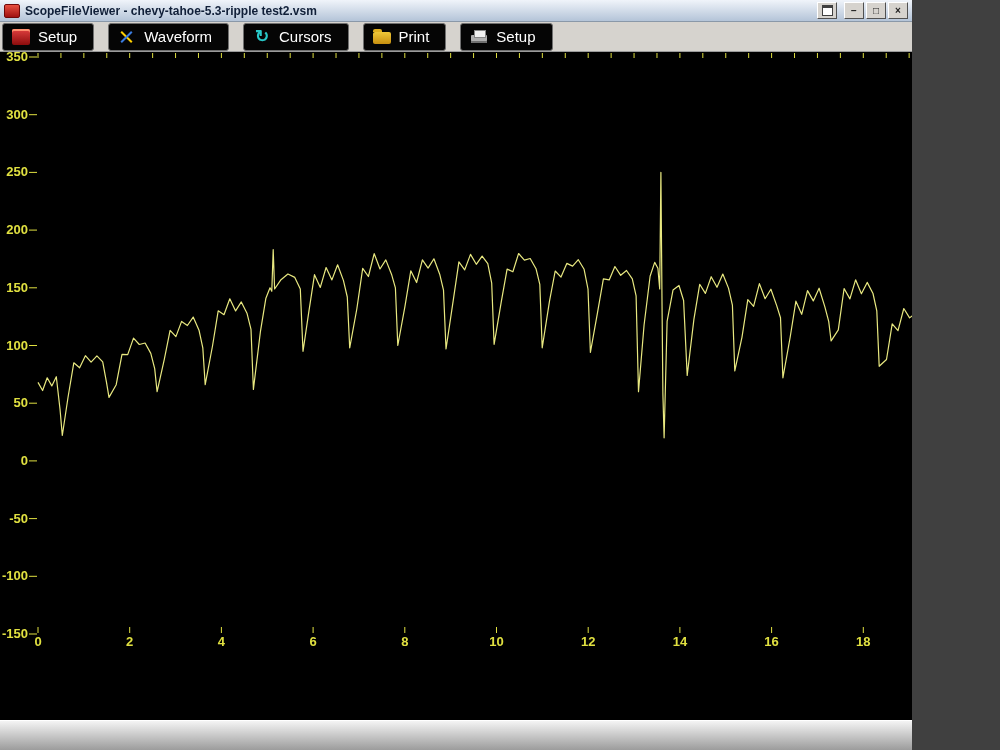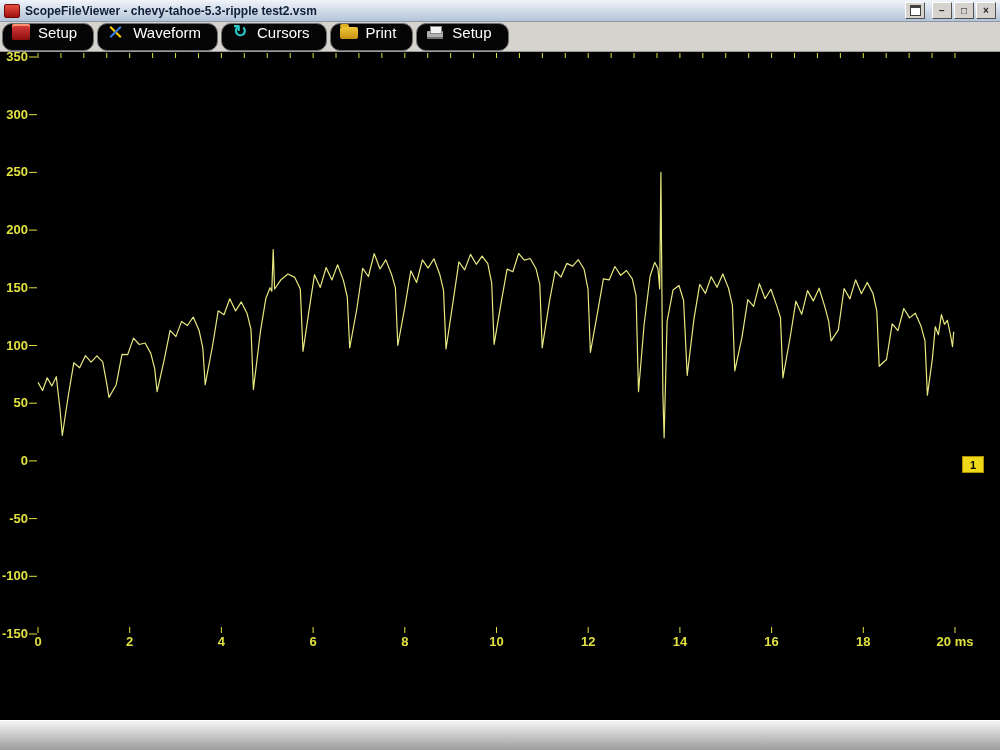--- a/index.html
+++ b/index.html
@@ -1,38 +1,38 @@
 <!DOCTYPE html>
 <html><head>
 <meta charset="utf-8">
 <style>
   html,body{margin:0;padding:0;background:#404040}
-  #screen{position:relative;width:1000px;height:750px;background:#000;
+  #screen{position:relative;width:912px;height:750px;background:#000;
     font-family:"Liberation Sans",sans-serif;overflow:hidden}
 
   
   .titlebar{position:absolute;left:0;top:0;width:100%;height:22px;box-sizing:border-box;
     background:linear-gradient(#f0f4fa,#b4c4d8);border-bottom:1px solid #8a98a8;
     display:flex;align-items:center;padding:0 4px}
   .title-ic{width:14px;height:12px;background:linear-gradient(#e85040,#a01010);
     border:1px solid #700808;border-radius:2px;margin-right:5px}
   .title-text{font-size:12px;font-weight:bold;color:#101f38;white-space:nowrap}
   .win-ctrls{margin-left:auto;display:flex;align-items:center;gap:2px}
   .win-btn{width:18px;height:15px;background:#d6d3ce;border:1px solid;
     border-color:#ffffff #505050 #505050 #ffffff;font-size:10px;font-weight:bold;
     color:#202020;display:flex;align-items:center;justify-content:center;line-height:1;cursor:pointer}
   .win-btn.extra{margin-right:5px}
   .mini-win{display:block;width:9px;height:7px;background:#fff;border:1px solid #404040;border-top:3px solid #404040}
 
   
   .toolbar{position:absolute;left:0;top:22px;width:100%;height:30px;box-sizing:border-box;
     background:#d6d3ce;border-bottom:1px solid #9a9a9a;display:flex;align-items:center;padding:1px 2px}
-  .tbar-btn{height:26px;background:#050505;border:1px solid #707070;border-radius:10px;
-    color:#fff;font-size:15px;display:flex;align-items:flex-start;gap:8px;
-    padding:0 16px 0 9px;margin-right:3px;cursor:pointer;white-space:nowrap}
+  .tbar-btn{height:26px;background:#050505;border:1px solid #707070;border-radius:3px;
+    color:#fff;font-size:15px;display:flex;align-items:center;gap:8px;
+    padding:0 16px 0 9px;margin-right:14px;cursor:pointer;white-space:nowrap}
   .tic{position:relative;width:18px;height:16px;display:inline-block;flex:0 0 auto}
   .tic-setup{background:linear-gradient(#e04040,#8c0c0c);border-radius:2px;box-shadow:inset 0 2px 0 #ff9070}
   .tic-cursors::before{content:"";position:absolute;left:1px;top:7px;width:15px;height:2px;background:#ffd000;transform:rotate(45deg)}
   .tic-cursors::after{content:"";position:absolute;left:1px;top:7px;width:15px;height:2px;background:#3a7ce0;transform:rotate(-45deg)}
   .tic-refresh{color:#28c8c8;font-size:17px;font-weight:bold;line-height:16px;text-align:center}
   .tic-file{background:linear-gradient(#f0c838,#c89010);border-radius:2px;margin-top:3px;height:12px}
   .tic-file::before{content:"";position:absolute;left:0;top:-3px;width:9px;height:3px;background:#e0b020;border-radius:2px 2px 0 0}
   .tic-print{margin-top:2px}
   .tic-print::before{content:"";position:absolute;left:1px;top:5px;width:16px;height:8px;background:#b0b0b0;border-radius:1px;box-shadow:inset 0 -2px 0 #707070}
   .tic-print::after{content:"";position:absolute;left:4px;top:0;width:10px;height:6px;background:#f2f2f2;border:1px solid #888}

